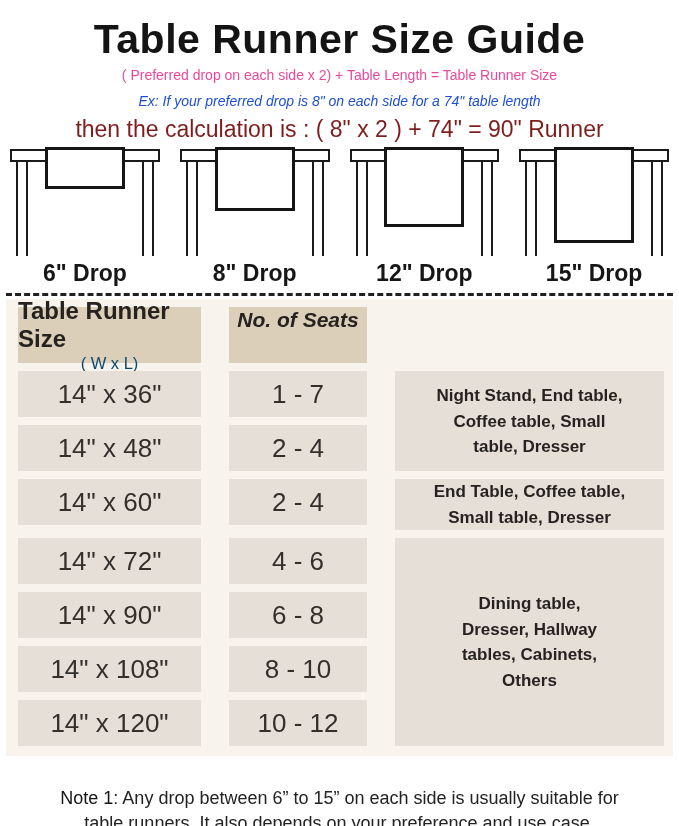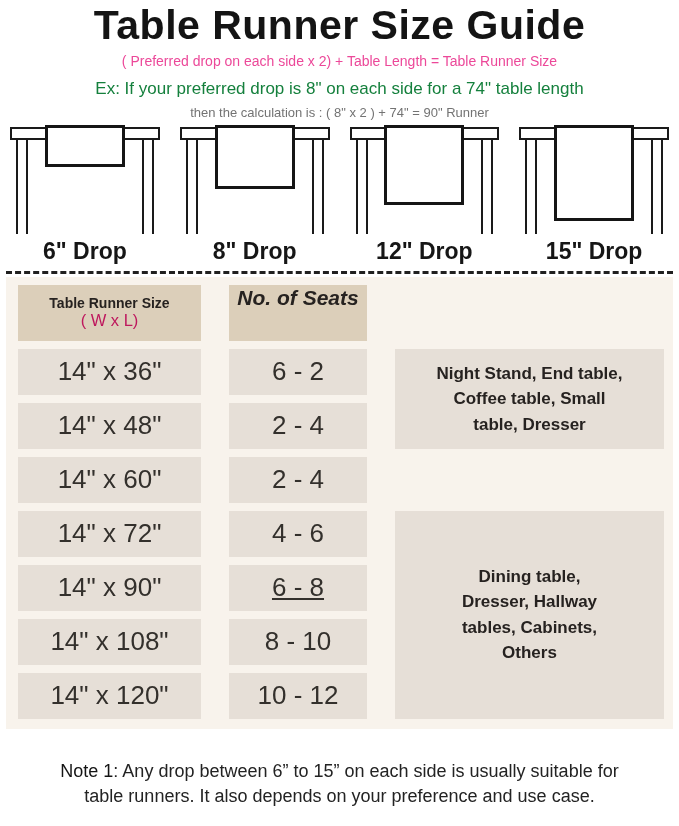--- a/index.html
+++ b/index.html
@@ -2,46 +2,46 @@
 <html><head>
 <meta charset="utf-8">
 <style>
   html,body{margin:0;padding:0;}
   body{
     width:679px;height:826px;background:#ffffff;overflow:hidden;
     font-family:"Liberation Sans", sans-serif;color:#1f1c19;
   }
   
   .hdr{text-align:center;}
-  .title{margin-top:2px;font-size:41px;font-weight:bold;letter-spacing:0.5px;line-height:1.15;color:#141414;}
+  .title{margin-top:16px;font-size:41px;font-weight:bold;letter-spacing:0.5px;line-height:1.15;color:#141414;}
   .formula{margin-top:4px;font-size:14px;color:#ec4899;line-height:1.2;}
-  .ex1{margin-top:9px;font-size:17px;color:#15803d;line-height:1.2;}
-  .ex2{margin-top:6px;font-size:13px;color:#737373;line-height:1.2;}
+  .ex1{margin-top:9px;font-size:14px;color:#1d4ed8;line-height:1.2;font-style:italic;}
+  .ex2{margin-top:6px;font-size:23px;color:#7f1d1d;line-height:1.2;}
   
   .figs{display:flex;height:112px;margin-top:3px;}
   .fig{position:relative;width:25%;height:112px;}
   .tabletop{position:absolute;left:10px;right:10px;top:3px;height:13px;
     border:2px solid #1a1a1a;background:#fff;box-sizing:border-box;z-index:1;}
   .leg{position:absolute;top:14px;bottom:2px;width:12px;box-sizing:border-box;
     border-left:2px solid #1a1a1a;border-right:2px solid #1a1a1a;background:#fff;z-index:0;}
   .leg.l{left:16px;} .leg.r{right:16px;}
   .runner{position:absolute;top:1px;left:50%;transform:translateX(-50%);width:80px;
     border:3px solid #151515;background:#fff;box-sizing:border-box;z-index:2;}
   .d0 .runner{height:42px;} .d1 .runner{height:64px;}
   .d2 .runner{height:80px;} .d3 .runner{height:96px;}
   .drop-labels{display:flex;height:34px;}
   .drop-label{width:25%;text-align:center;font-size:23px;font-weight:bold;color:#161616;padding-top:2px;box-sizing:border-box;}
   .dashed{border-top:3px dashed #202020;margin:1px 6px 0;}
   
   .panel{margin:3px 6px 0;background:#f8f3ec;padding:8px 9px 10px 12px;}
   .grid{display:grid;grid-template-columns:183px 138px 1fr;column-gap:28px;row-gap:8px;}
   .hcell{background:#dccfba;height:56px;display:flex;flex-direction:column;
     justify-content:center;align-items:center;grid-row:1;}
-  .hcell .l1{font-size:14px;font-weight:bold;color:#262220;line-height:1.2;}
-  .hcell .l2{font-size:16.5px;color:#be185d;line-height:1.2;}
+  .hcell .l1{font-size:24px;font-weight:bold;color:#262220;line-height:1.2;}
+  .hcell .l2{font-size:16.5px;color:#0c4a6e;line-height:1.2;}
   .hcell.one{justify-content:flex-start;font-style:italic;}
   .hcell.one .l1{font-size:21px;}
   .cell{background:#e6dfd7;height:46px;display:flex;justify-content:center;align-items:center;
     font-size:26px;color:#33302c;}
   .tcell{background:#e6dfd7;grid-column:3;display:flex;justify-content:center;align-items:center;
     text-align:center;font-size:17px;font-weight:bold;color:#262220;line-height:1.5;
     white-space:pre-line;padding:0 14px;}
   
   .notes{margin-top:5px;text-align:center;font-size:18px;color:#232323;line-height:1.38;white-space:pre-line;}
   .note-label{font-weight:normal;color:#141414;}
@@ -97,43 +97,45 @@
 
     <div class="hcell" style="grid-column:1;">
       <div class="l1">Table Runner Size</div>
       <div class="l2">( W x L)</div>
     </div>
     <div class="hcell one" style="grid-column:2;">
       <div class="l1">No. of Seats</div>
     </div>
 
     <div class="cell" style="grid-column:1;grid-row:2;">14" x 36"</div>
-    <div class="cell" style="grid-column:2;grid-row:2;">6 - 2</div>
+    <div class="cell" style="grid-column:2;grid-row:2;">1 - 7</div>
 
     <div class="cell" style="grid-column:1;grid-row:3;">14" x 48"</div>
     <div class="cell" style="grid-column:2;grid-row:3;">2 - 4</div>
 
     <div class="cell" style="grid-column:1;grid-row:4;">14" x 60"</div>
     <div class="cell" style="grid-column:2;grid-row:4;">2 - 4</div>
 
     <div class="cell" style="grid-column:1;grid-row:5;">14" x 72"</div>
     <div class="cell" style="grid-column:2;grid-row:5;">4 - 6</div>
 
     <div class="cell" style="grid-column:1;grid-row:6;">14" x 90"</div>
-    <div class="cell" style="grid-column:2;grid-row:6;text-decoration:underline;">6 - 8</div>
+    <div class="cell" style="grid-column:2;grid-row:6;">6 - 8</div>
 
     <div class="cell" style="grid-column:1;grid-row:7;">14" x 108"</div>
     <div class="cell" style="grid-column:2;grid-row:7;">8 - 10</div>
 
     <div class="cell" style="grid-column:1;grid-row:8;">14" x 120"</div>
     <div class="cell" style="grid-column:2;grid-row:8;">10 - 12</div>
 
     <div class="tcell" style="grid-row:2/4;">Night Stand, End table,
 Coffee table, Small
 table, Dresser</div>
+    <div class="tcell" style="grid-row:4/5;">End Table, Coffee table,
+Small table, Dresser</div>
     <div class="tcell" style="grid-row:5/9;">Dining table,
 Dresser, Hallway
 tables, Cabinets,
 Others</div>
 
   </div>
 </div>
 
 <div class="notes">
   <div><span class="note-label">Note 1</span><span>: Any drop between 6” to 15” on each side is usually suitable for

